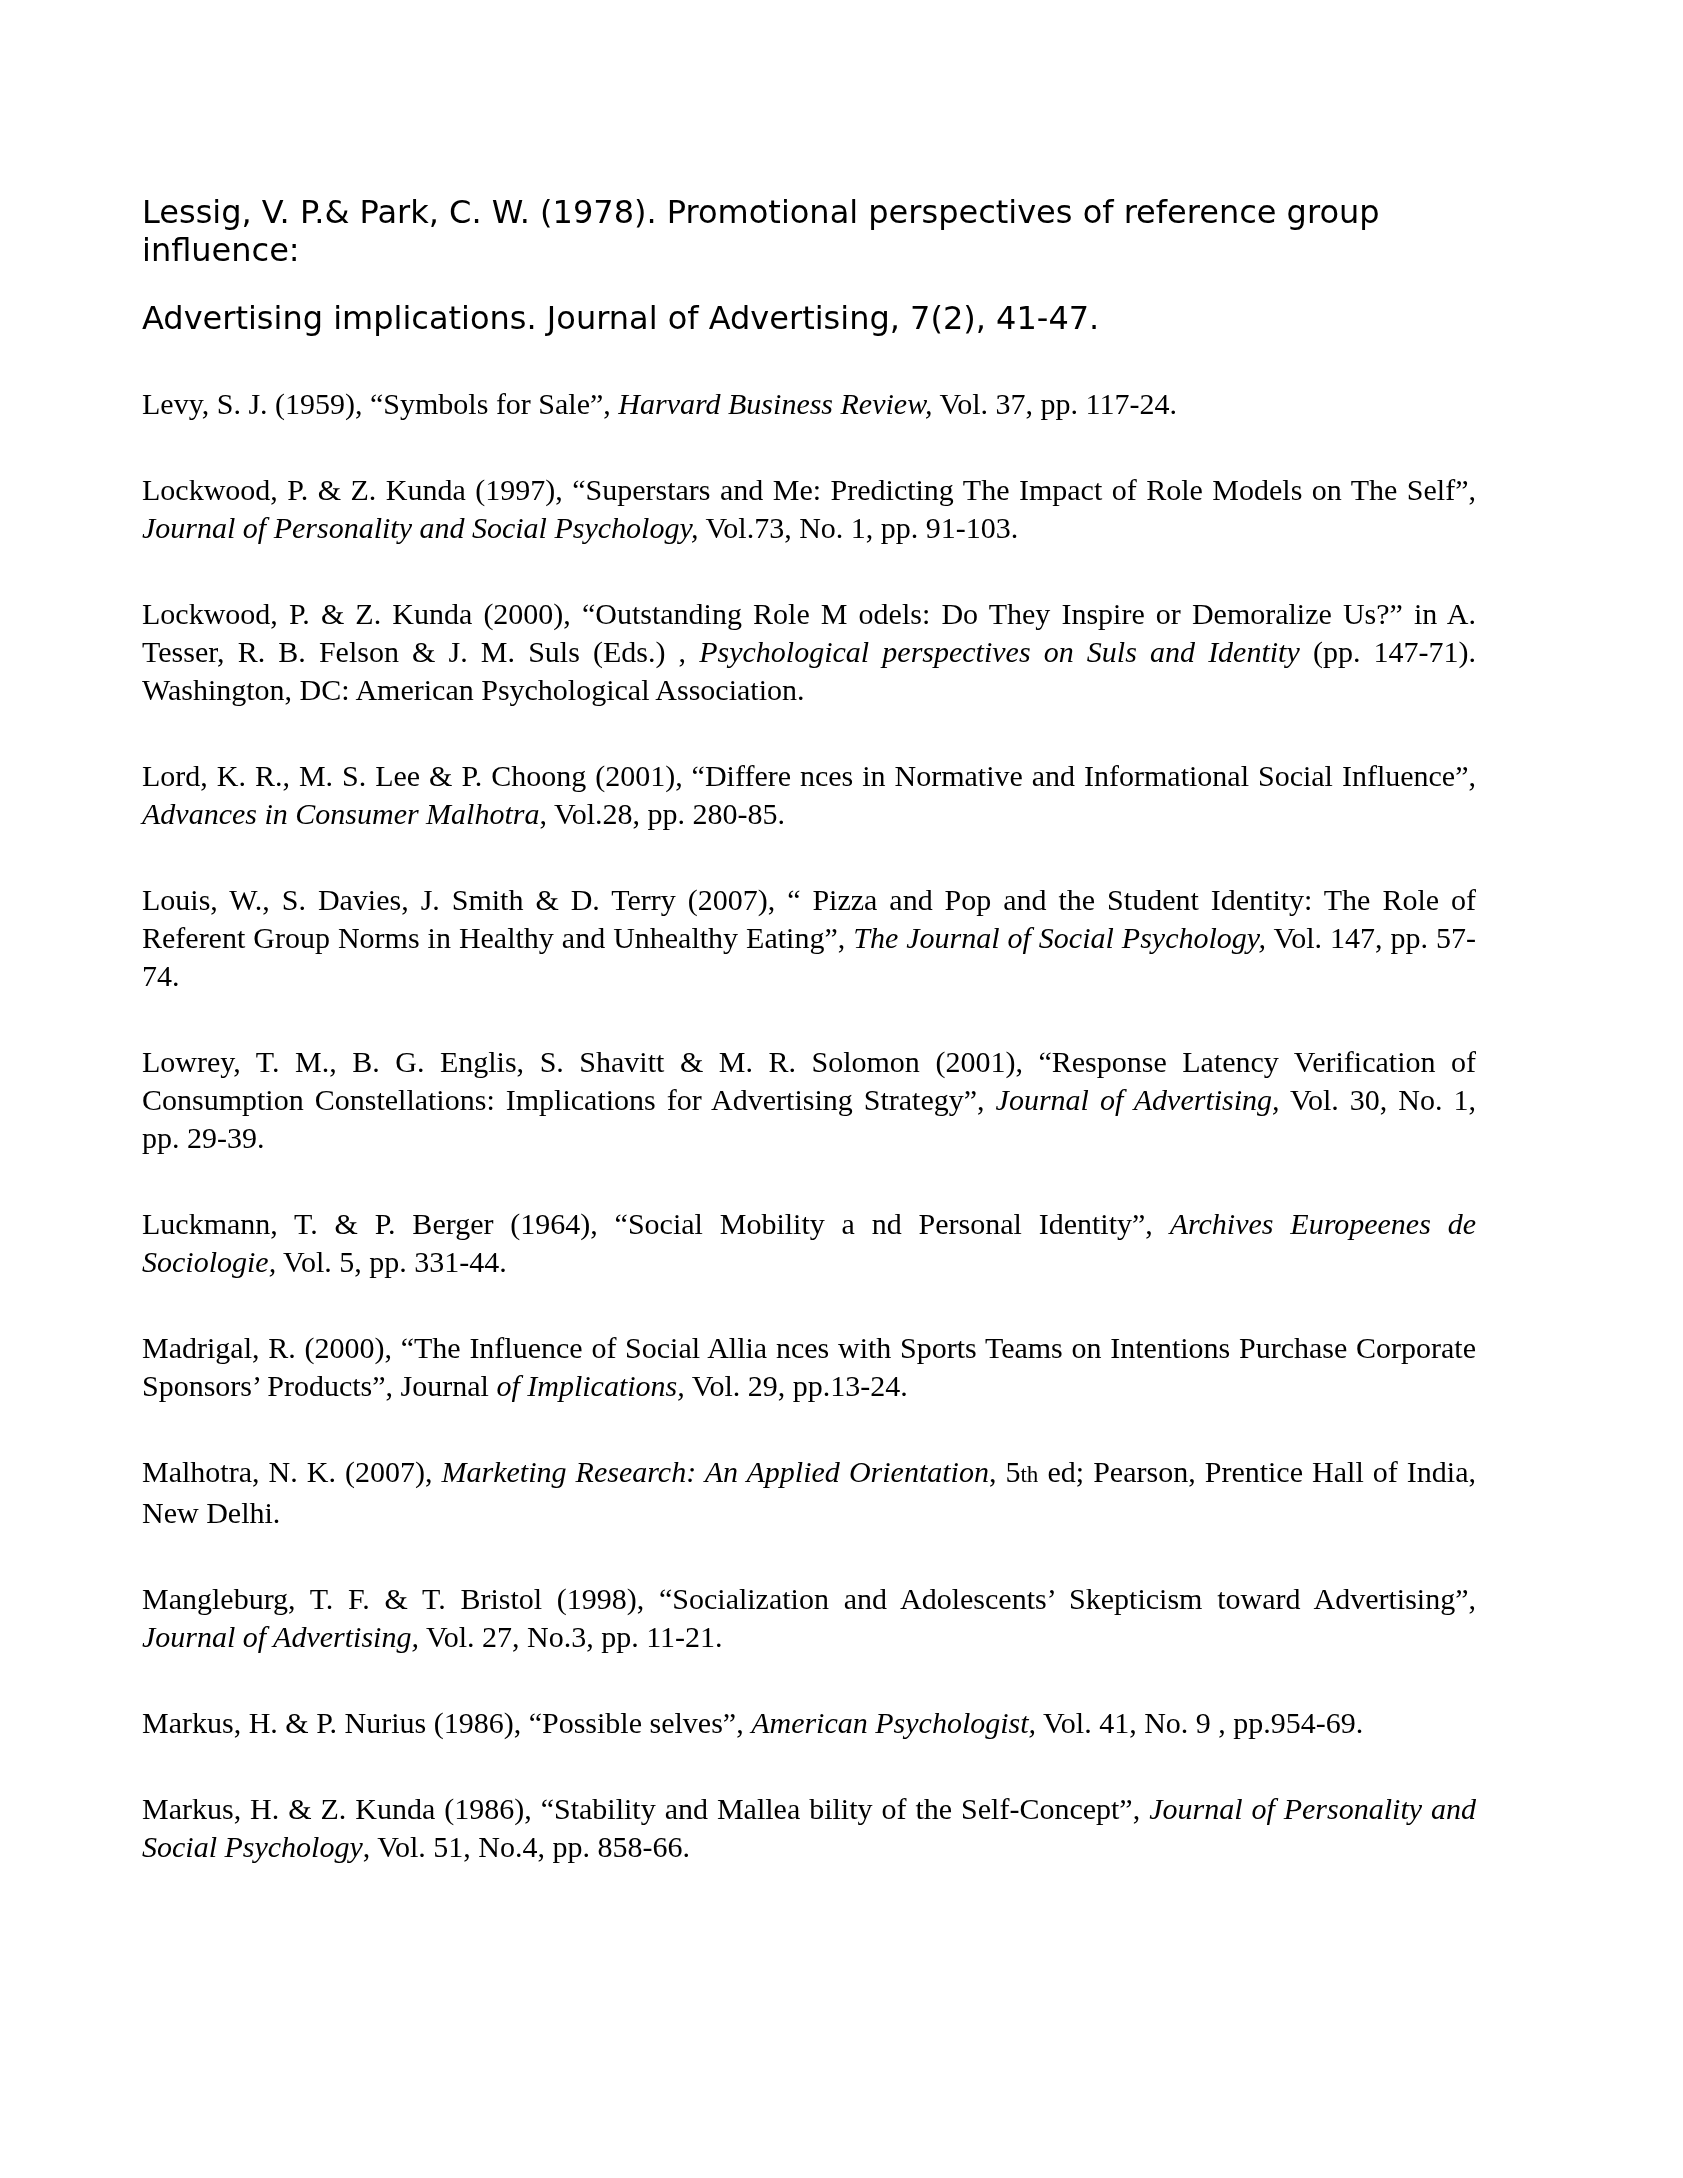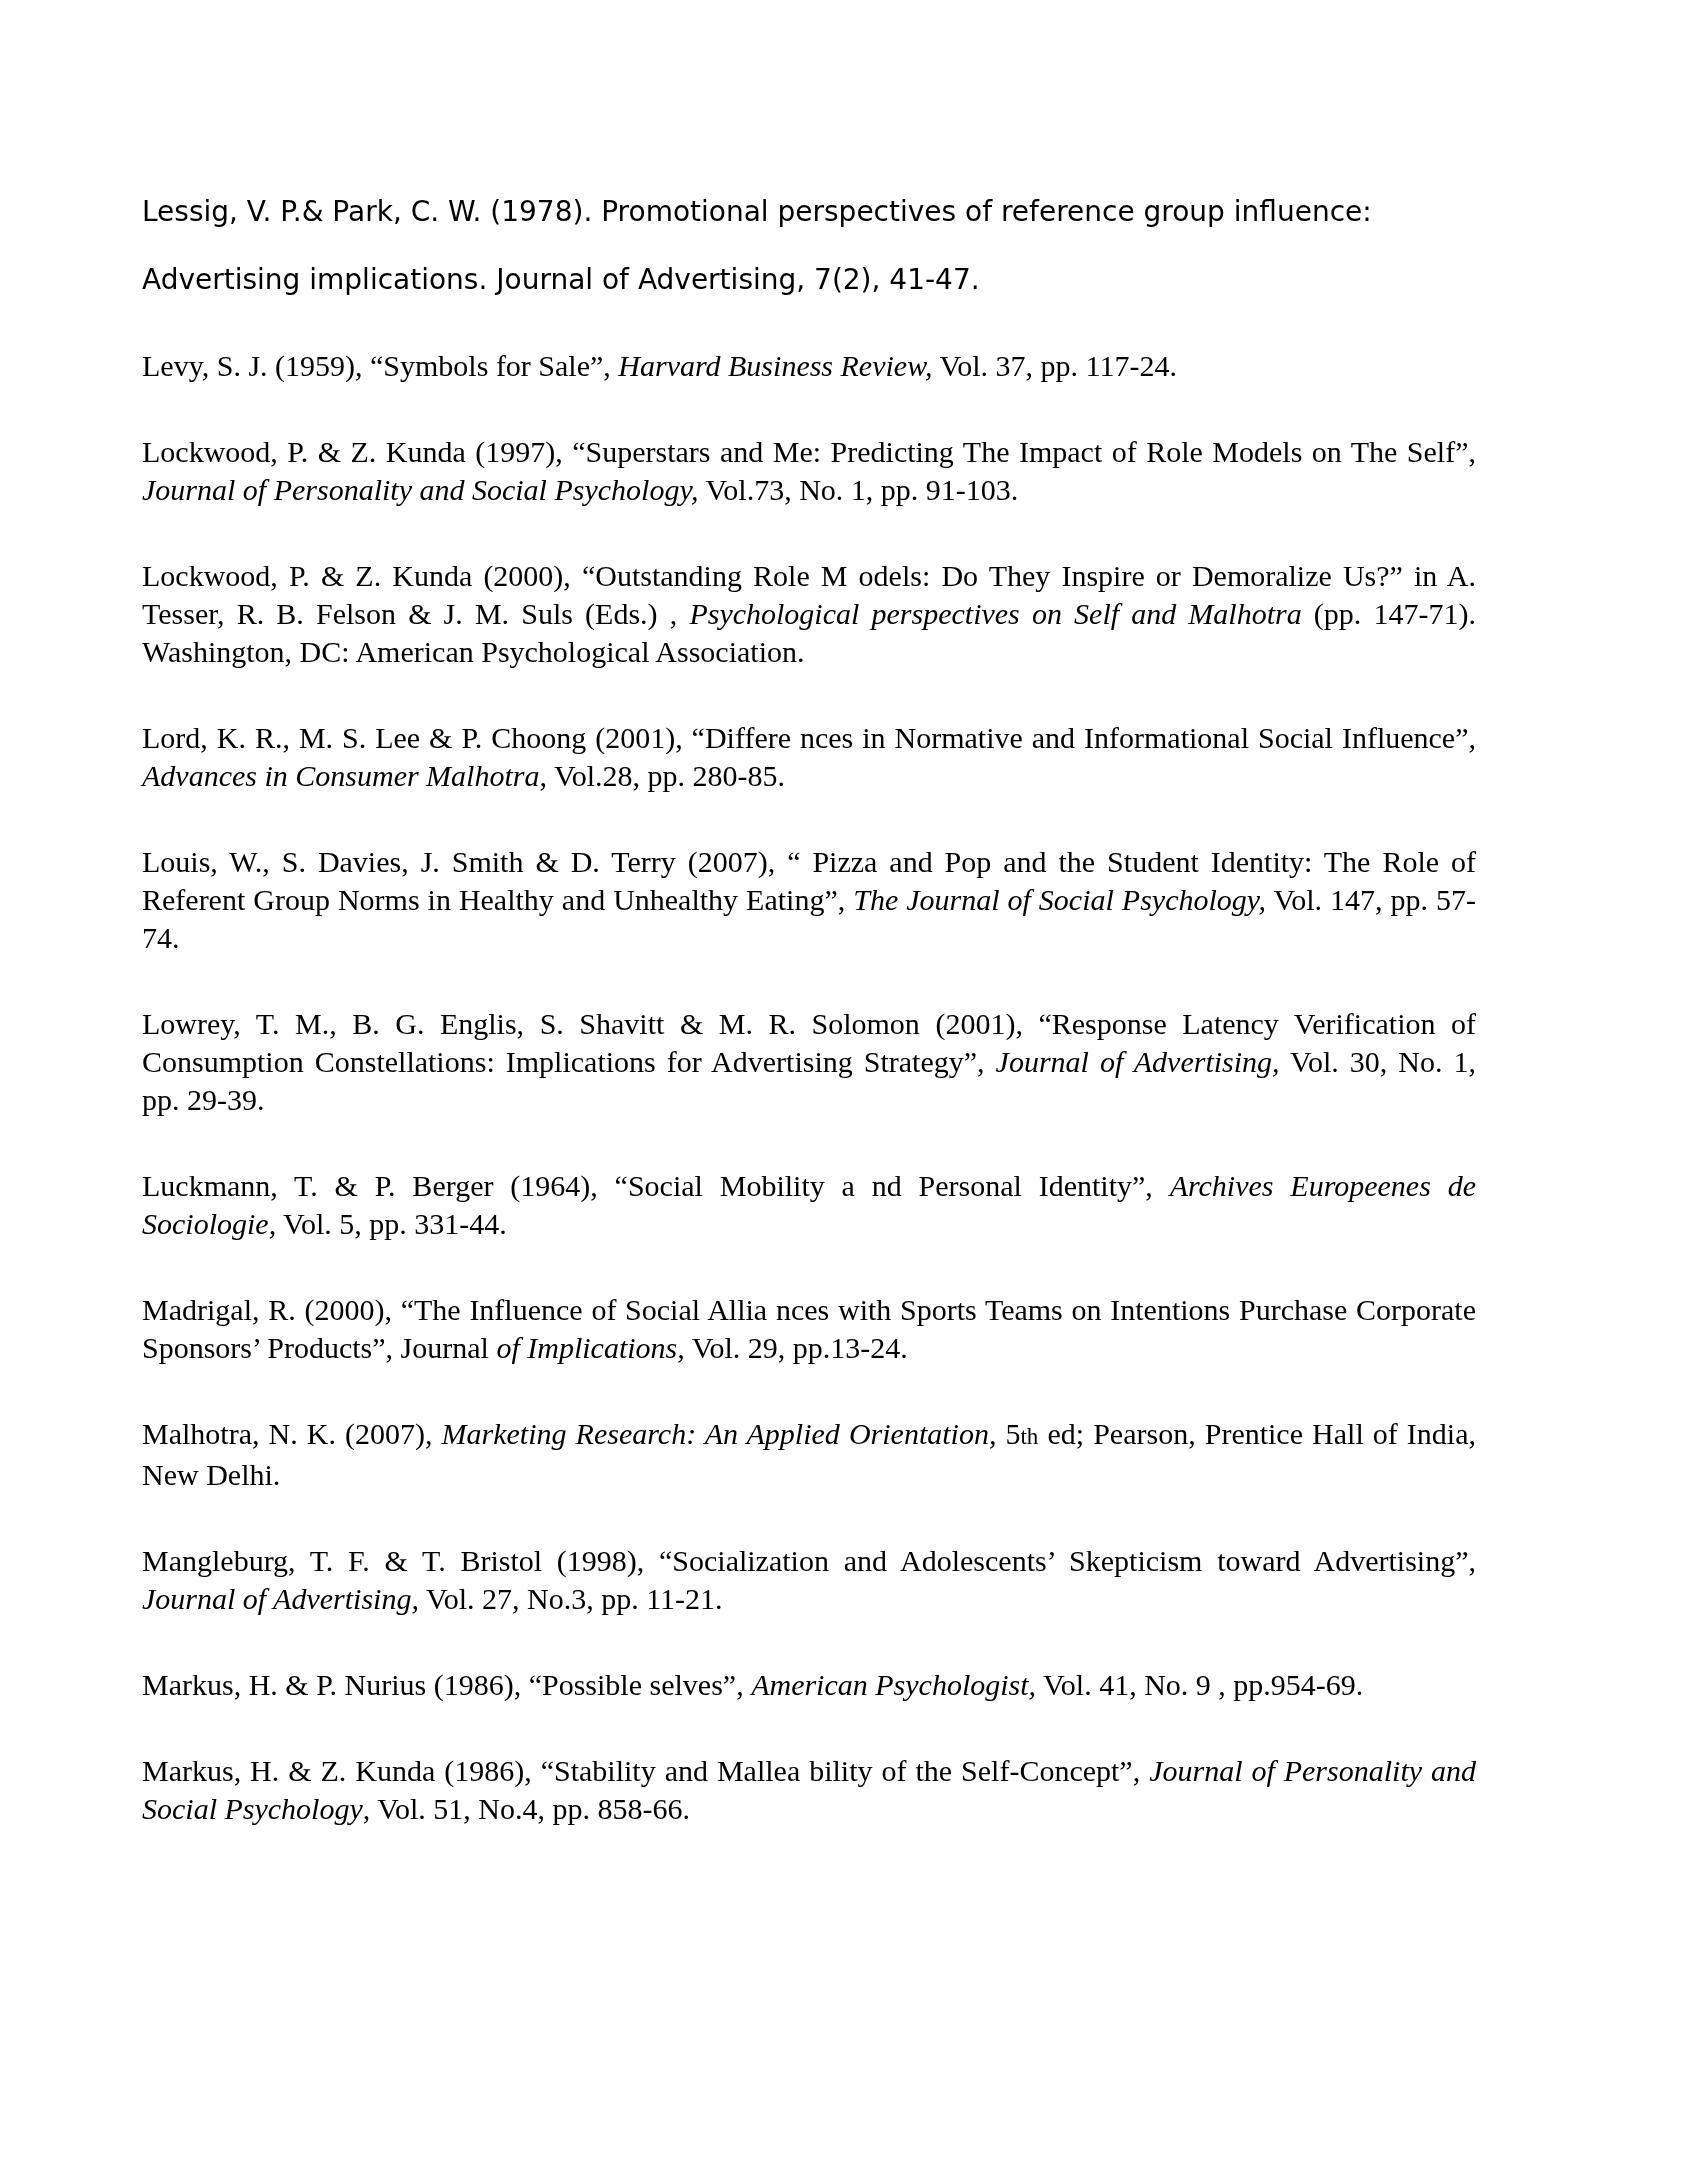--- a/index.html
+++ b/index.html
@@ -26,37 +26,37 @@
   }
   p.serif {
     font-family: "Liberation Serif", serif;
     font-size: 30px;
     line-height: 38px;
     text-align: justify;
     margin-top: 48px;
   }
   p.sans {
     font-family: "DejaVu Sans", sans-serif;
-    font-size: 28px;
+    font-size: 32px;
     line-height: 38px;
     text-align: left;
   }
   .it { font-style: italic; }
   .sm { font-size: 23px; }
 </style>
 </head>
 <body>
 
 <div class="page">
   <div class="content">
       <p class="para sans"><span>Lessig, V. P.&amp; Park, C. W. (1978). Promotional perspectives of reference group influence:</span></p>
       <p class="para sans"><span>Advertising  implications. Journal of Advertising, 7(2), 41-47.</span></p>
       <p class="para serif"><span>Levy, S. J. (1959), “Symbols for Sale”, </span><span class="it">Harvard Business Review,</span><span> Vol. 37, pp. 117-24.</span></p>
       <p class="para serif"><span>Lockwood, P. &amp; Z. Kunda (1997), “Superstars and Me: Predicting The Impact of Role Models on The Self”, </span><span class="it">Journal of Personality and Social Psychology,</span><span> Vol.73, No. 1, pp. 91-103.</span></p>
-      <p class="para serif"><span>Lockwood, P. &amp; Z. Kunda (2000), “Outstanding Role M odels: Do They Inspire or Demoralize Us?” in A. Tesser, R. B. Felson &amp; J. M. Suls (Eds.) , </span><span class="it">Psychological perspectives on Self and Malhotra</span><span> (pp. 147-71). Washington, DC: American Psychological Association.</span></p>
+      <p class="para serif"><span>Lockwood, P. &amp; Z. Kunda (2000), “Outstanding Role M odels: Do They Inspire or Demoralize Us?” in A. Tesser, R. B. Felson &amp; J. M. Suls (Eds.) , </span><span class="it">Psychological perspectives on Suls and Identity</span><span> (pp. 147-71). Washington, DC: American Psychological Association.</span></p>
       <p class="para serif"><span>Lord, K. R., M. S. Lee &amp; P. Choong (2001), “Differe nces in Normative and Informational Social Influence”, </span><span class="it">Advances in Consumer Malhotra</span><span>, Vol.28, pp. 280-85.</span></p>
       <p class="para serif"><span>Louis, W., S. Davies, J. Smith &amp; D. Terry (2007), “ Pizza and Pop and the Student Identity: The Role of Referent Group Norms in Healthy and Unhealthy Eating”, </span><span class="it">The Journal of Social Psychology,</span><span> Vol. 147, pp. 57-74.</span></p>
       <p class="para serif"><span>Lowrey, T. M., B. G. Englis, S. Shavitt &amp; M. R. Solomon (2001), “Response Latency Verification of Consumption Constellations: Implications for Advertising Strategy”, </span><span class="it">Journal of Advertising,</span><span> Vol. 30, No. 1, pp. 29-39.</span></p>
       <p class="para serif"><span>Luckmann, T. &amp; P. Berger (1964), “Social Mobility a nd Personal Identity”, </span><span class="it">Archives Europeenes de Sociologie,</span><span> Vol. 5, pp. 331-44.</span></p>
       <p class="para serif"><span>Madrigal, R. (2000), “The Influence of Social Allia nces with Sports Teams on Intentions Purchase Corporate Sponsors’ Products”, Journal </span><span class="it">of Implications,</span><span> Vol. 29, pp.13-24.</span></p>
       <p class="para serif"><span>Malhotra, N. K. (2007), </span><span class="it">Marketing Research: An Applied Orientation</span><span>, 5</span><span class="sm">th</span><span> ed; Pearson, Prentice Hall of India, New Delhi.</span></p>
       <p class="para serif"><span>Mangleburg, T. F. &amp; T. Bristol (1998), “Socialization and Adolescents’ Skepticism toward Advertising”, </span><span class="it">Journal of Advertising,</span><span> Vol. 27, No.3, pp. 11-21.</span></p>
       <p class="para serif"><span>Markus, H. &amp; P. Nurius (1986), “Possible selves”, </span><span class="it">American Psychologist,</span><span> Vol. 41, No. 9 , pp.954-69.</span></p>
       <p class="para serif"><span>Markus, H. &amp; Z. Kunda (1986), “Stability and Mallea bility of the Self-Concept”, </span><span class="it">Journal of Personality and Social Psychology</span><span>, Vol. 51, No.4, pp. 858-66.</span></p>
     </div>

